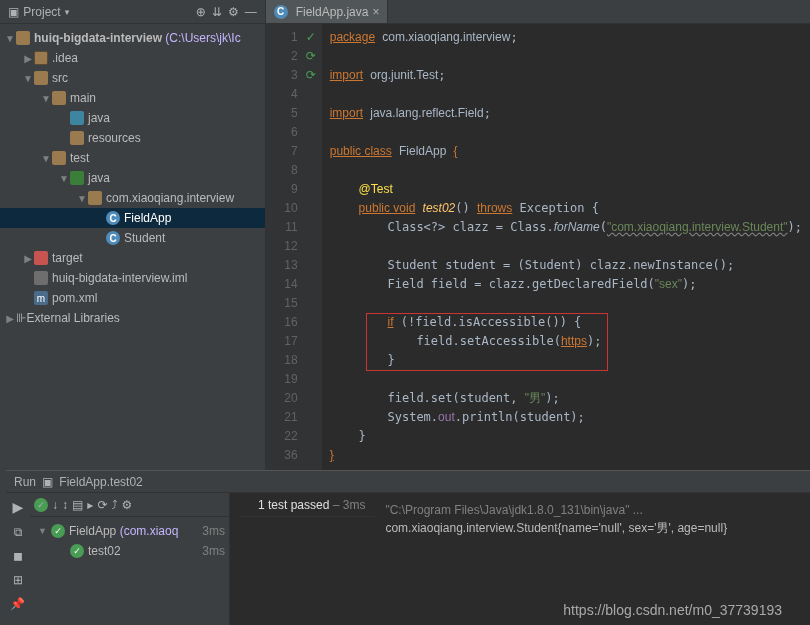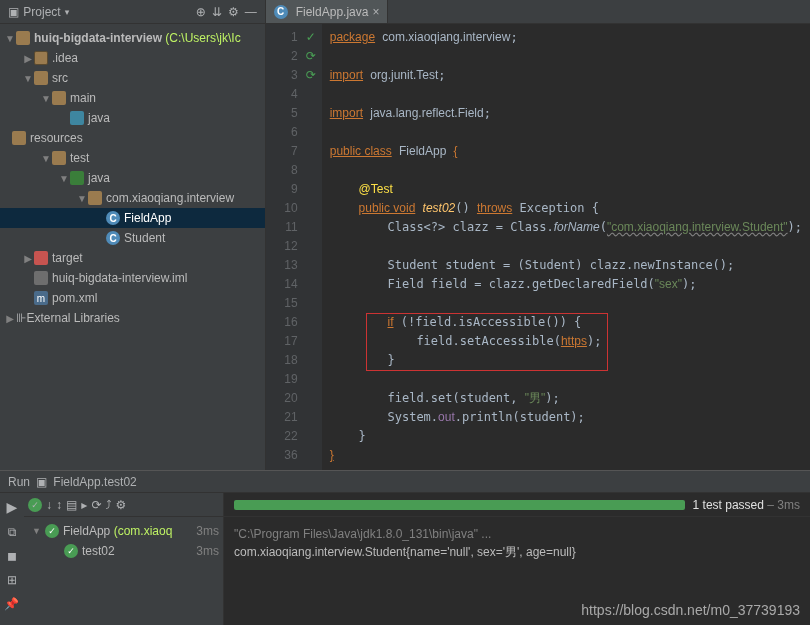--- a/index.html
+++ b/index.html
@@ -18,55 +18,55 @@
 .icon { width: 14px; height: 14px; display: inline-flex; align-items: center; justify-content: center; margin-right: 4px; font-size: 10px; border-radius: 2px; }
 .icon-folder { background: #9a7b4f; }
 .icon-folder-idea { background: #9a7b4f; border:1px solid #5a4a2f;}
 .icon-folder-src { background: #3e86a0; }
 .icon-folder-test { background: #3a7e3a; }
 .icon-folder-pkg { background: #9a7b4f; }
 .icon-class { background: #4f8bb8; border-radius: 50%; color: #fff; font-weight: bold; }
 .icon-red { background: #c75450; }
 .icon-file { background: #6e6e6e; }
 .icon-libs { color:#afb1b3; }
-.gray-text { color: #bef264; }
+.gray-text { color: #c4b5fd; }
 .editor-panel { flex: 1; display: flex; flex-direction: column; background: #2b2b2b; }
 .editor-tabs { height: 24px; background: #3c3f41; border-bottom: 1px solid #323232; display: flex; }
 .editor-tab { display: flex; align-items: center; padding: 0 8px; gap: 4px; background: #515658; color: #bbbbbb; border-right: 1px solid #323232; }
 .editor-tab .close { color: #afb1b3; cursor:pointer;}
 .editor-body { flex: 1; display: flex; overflow: hidden; }
 .gutter { width: 40px; background: #313335; text-align: right; padding-right: 8px; color: #606366; font-family: Consolas, monospace; font-size: 12px; line-height: 19px; padding-top: 4px; }
 .gutter-marks { width: 16px; background: #313335; padding-top:4px; line-height:19px; font-size:10px; color:#499c54;}
 .code { flex: 1; font-family: Consolas, monospace; font-size: 12px; line-height: 19px; padding: 4px 8px; color: #a9b7c6; white-space: pre; position:relative;}
 .kw { color: #cc7832; text-decoration: underline; }
 .str { color: #6a8759; }
 .decor { color: #fde047; }
 .method { color: #ffc66d; font-style:italic;}
 .field { color: #9876aa; }
 .stat { color: #a9b7c6; font-style:italic;}
 .underline { text-decoration: underline wavy #bbbbbb; text-decoration-color:#808080;}
 .highlight-box { position: absolute; border: 1px solid #cc3333; left: 44px; top: 289px; width: 242px; height: 58px; pointer-events:none;}
-.run-panel { flex: 1; background: #2b2b2b; display: flex; flex-direction: column; border-top: 1px solid #555;}
+.run-panel { flex: 1; background: #2b2b2b; display: flex; flex-direction: column; border-top: 1px solid #555; margin-left: 6px;}
 .run-header { height: 22px; background: #3c3f41; display: flex; align-items: center; padding: 0 8px; gap: 6px; color: #afb1b3; border-bottom:1px solid #323232;}
 .run-body { flex: 1; display: flex; }
 .run-left-bar { width: 24px; background: #3c3f41; display:flex; flex-direction:column; align-items:center; padding-top:6px; gap:10px;}
 .run-left-bar span { color:#afb1b3; cursor:pointer;}
 .play-icon { color:#499c54; font-size:14px;}
 .run-tree { width: 200px; background: #3c3f41; border-right:1px solid #323232; display:flex; flex-direction:column;}
 .run-tree-header { height: 24px; display:flex; align-items:center; padding:0 4px; gap:4px; border-bottom:1px solid #323232;}
 .run-tree-header span { color:#afb1b3;}
 .run-tree-body { padding-top:4px;}
 .run-tree-row { display:flex; align-items:center; height:20px; padding-left:8px; color:#bbbbbb; gap:4px;}
 .ok-badge { width:14px; height:14px; border-radius:50%; background:#499c54; color:#fff; font-size:9px; display:inline-flex; align-items:center; justify-content:center;}
-.run-console { flex:1; display:flex; flex-direction:column;}
+.run-console { flex:1; display:flex; flex-direction:row;padding-left:10px;}
 .progress-row { height:24px; display:flex; align-items:center; padding:0 10px; gap:8px; border-bottom:1px solid #323232;}
 .progress-bar { flex:1; height:10px; background:#499c54; border-radius:2px;}
 .console-out { flex:1; padding:8px 10px; font-family:Consolas,monospace; font-size:12px; color:#bbbbbb; line-height:18px; position:relative;}
 .console-out .gray { color:#808080;}
-.watermark { position:absolute; right:10px; bottom:6px; color:#dddddd; font-size:14px; opacity:0.7;}
+.watermark { position:absolute; right:28px; bottom:6px; color:#dddddd; font-size:14px; opacity:0.7;}
 .ms { color:#808080;}
 </style>
 </head>
 <body>
 
 <div class="top-panels">
   <div class="project-panel">
     <div class="project-header">
       <span class="title">
         <span>▣</span>
@@ -99,21 +99,21 @@
       <div class="tree-row" style="padding-left:40px">
         <span class="arrow">▼</span>
         <span class="icon icon-folder"></span>
         <span>main</span>
       </div>
       <div class="tree-row" style="padding-left:58px">
         <span class="arrow blank">▶</span>
         <span class="icon icon-folder-src"></span>
         <span>java</span>
       </div>
-      <div class="tree-row" style="">
+      <div class="tree-row" style="padding-left:58px">
         <span class="arrow blank">▶</span>
         <span class="icon icon-folder"></span>
         <span>resources</span>
       </div>
       <div class="tree-row" style="padding-left:40px">
         <span class="arrow">▼</span>
         <span class="icon icon-folder"></span>
         <span>test</span>
       </div>
       <div class="tree-row" style="padding-left:58px">

